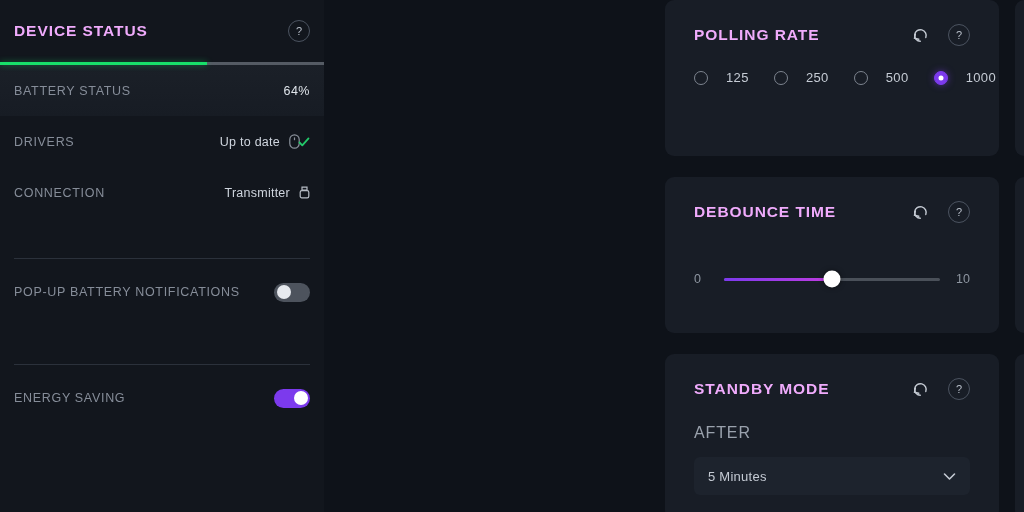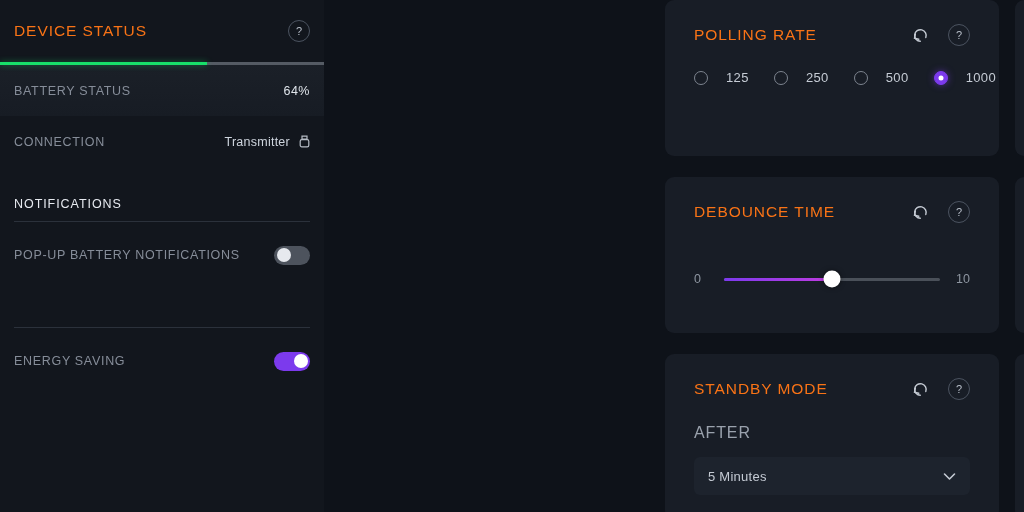--- a/index.html
+++ b/index.html
@@ -35,22 +35,22 @@
     height: 62px;
     display: flex;
     align-items: center;
     padding: 0 14px 0 14px;
     justify-content: space-between;
   }
 
   .panel-title {
     font-size: 15.5px;
     letter-spacing: 0.06em;
-    color: #f97316;
-    font-weight: 400;
+    color: #f0abfc;
+    font-weight: 700;
     text-transform: uppercase;
     white-space: nowrap;
   }
 
   .help-icon {
     width: 22px;
     height: 22px;
     border-radius: 50%;
     border: 1px solid #4b5360;
     display: flex;
@@ -335,38 +335,54 @@
       <div class="battery-bar-fill" id="battery-fill" style="width: 64%;"></div>
     </div>
 
     <div class="status-row highlight">
       <span class="status-label">BATTERY STATUS</span>
       <span class="status-value">
         <span class="pct">64%</span>
       </span>
     </div>
 
+    <div class="status-row">
+      <span class="status-label">DRIVERS</span>
+      <span class="status-value">
+        <span>Up to date</span>
+        <span class="mouse-ico">
+          <svg width="11" height="15" viewBox="0 0 11 15" fill="none" stroke="currentColor" stroke-width="1.2">
+            <rect x="0.8" y="0.8" width="9.4" height="13.4" rx="4.7"></rect>
+            <line x1="5.5" y1="3.4" x2="5.5" y2="6.2"></line>
+          </svg>
+        </span>
+        <span class="check-ico" style="margin-left:-11px;">
+          <svg width="12" height="12" viewBox="0 0 12 12" fill="none" stroke="currentColor" stroke-width="1.8" stroke-linecap="round" stroke-linejoin="round">
+            <polyline points="1.5,6.5 4.3,9.3 10.5,2.4"></polyline>
+          </svg>
+        </span>
+      </span>
+    </div>
 
     <div class="status-row">
       <span class="status-label">CONNECTION</span>
       <span class="status-value">
         <span>Transmitter</span>
         <span class="dongle-ico">
           <svg width="11" height="13" viewBox="0 0 11 13" fill="none" stroke="currentColor" stroke-width="1.2">
             <path d="M3 1.2 h5 v3 h-5 z"></path>
             <rect x="1.2" y="4.6" width="8.6" height="7.2" rx="1.6"></rect>
           </svg>
         </span>
       </span>
     </div>
 
     <div style="height:30px;"></div>
 
     <div>
-      <div class="sb-section-title">NOTIFICATIONS</div>
       <div class="sb-divider"></div>
       <div style="height:11px;"></div>
       <div class="sb-toggle-row">
         <span class="lbl">POP-UP BATTERY NOTIFICATIONS</span>
         <span class="toggle" id="tg-popup">
           <span class="knob"></span>
         </span>
       </div>
     </div>
 

